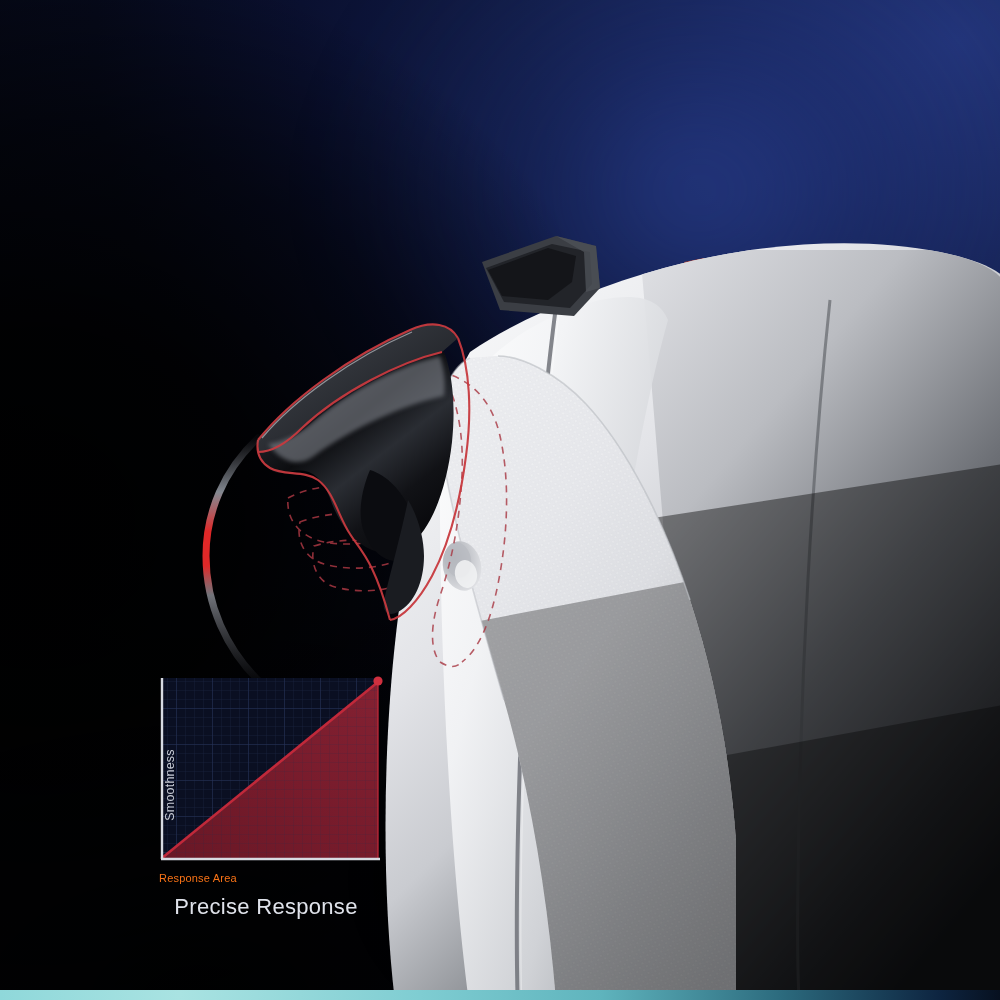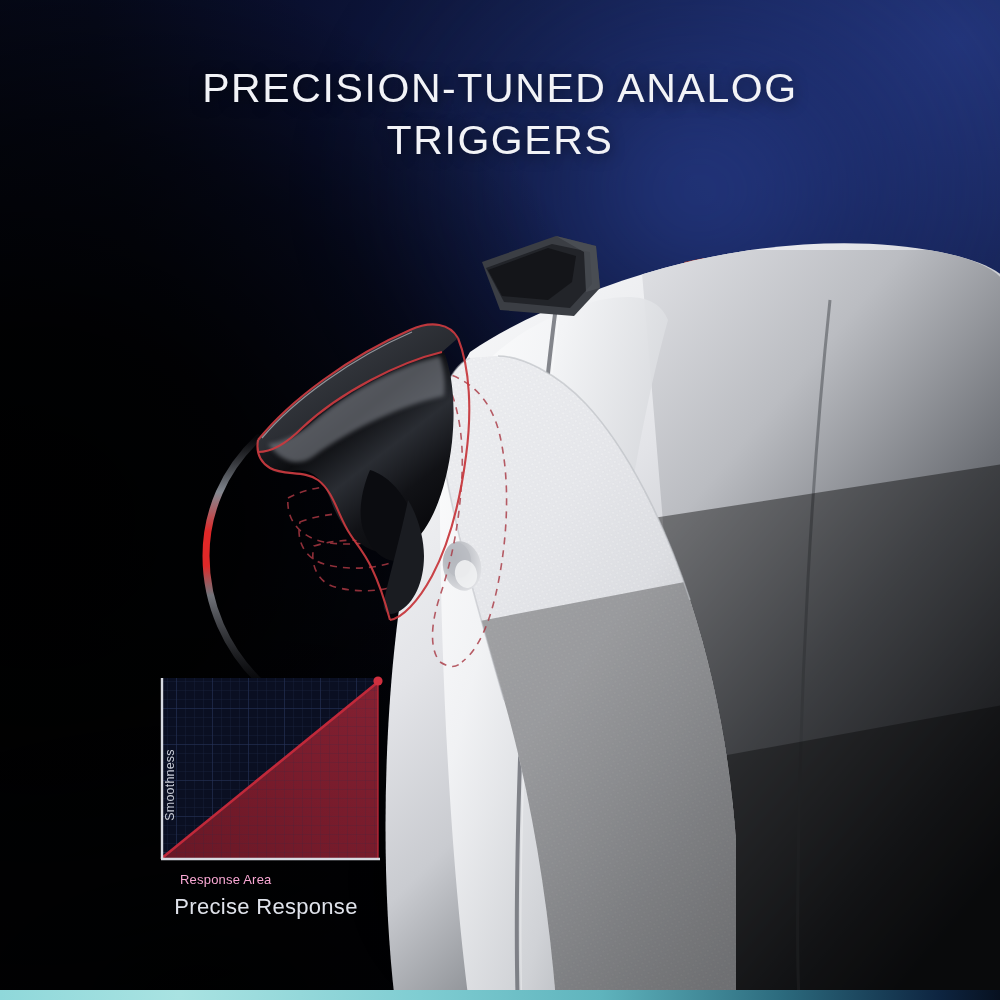--- a/index.html
+++ b/index.html
@@ -72,23 +72,23 @@
     transform:rotate(-90deg);
     transform-origin:center center;
     text-align:center;
     color:#c8ccd6;
     font-size:12.5px;
     letter-spacing:0.2px;
     white-space:nowrap;
   }
   .x-axis-label {
     position:absolute;
-    left:40px; top:200px;
-    color:#f9a8d4;
-    font-size:13px;
+    left:19px; top:200px;
+    color:#f97316;
+    font-size:11px;
     letter-spacing:0.2px;
     white-space:nowrap;
   }
   .chart-caption {
     position:absolute;
     left:16px; top:222px;
     width:220px;
     text-align:center;
     color:#dfe2ea;
     font-size:22px;
@@ -104,24 +104,20 @@
 </head>
 <body>
 
 <div id="stage">
 
   <div class="bg-base"></div>
   <div class="bg-blue-glow"></div>
   <div class="bg-dark-left"></div>
   <div class="bg-dark-bottom"></div>
 
-  <div class="title">
-    <div>PRECISION-TUNED ANALOG</div>
-    <div>TRIGGERS</div>
-  </div>
 
   <div class="product">
     <svg width="1000" height="1000" viewBox="0 0 1000 1000">
       <defs>
         <linearGradient id="bodyGrad" x1="0.05" y1="0.05" x2="0.78" y2="0.95">
           <stop offset="0" stop-color="#fbfbfc"></stop>
           <stop offset="0.16" stop-color="#f1f2f4"></stop>
           <stop offset="0.34" stop-color="#e3e4e8"></stop>
           <stop offset="0.52" stop-color="#c9cbd0"></stop>
           <stop offset="0.68" stop-color="#8d9095"></stop>

